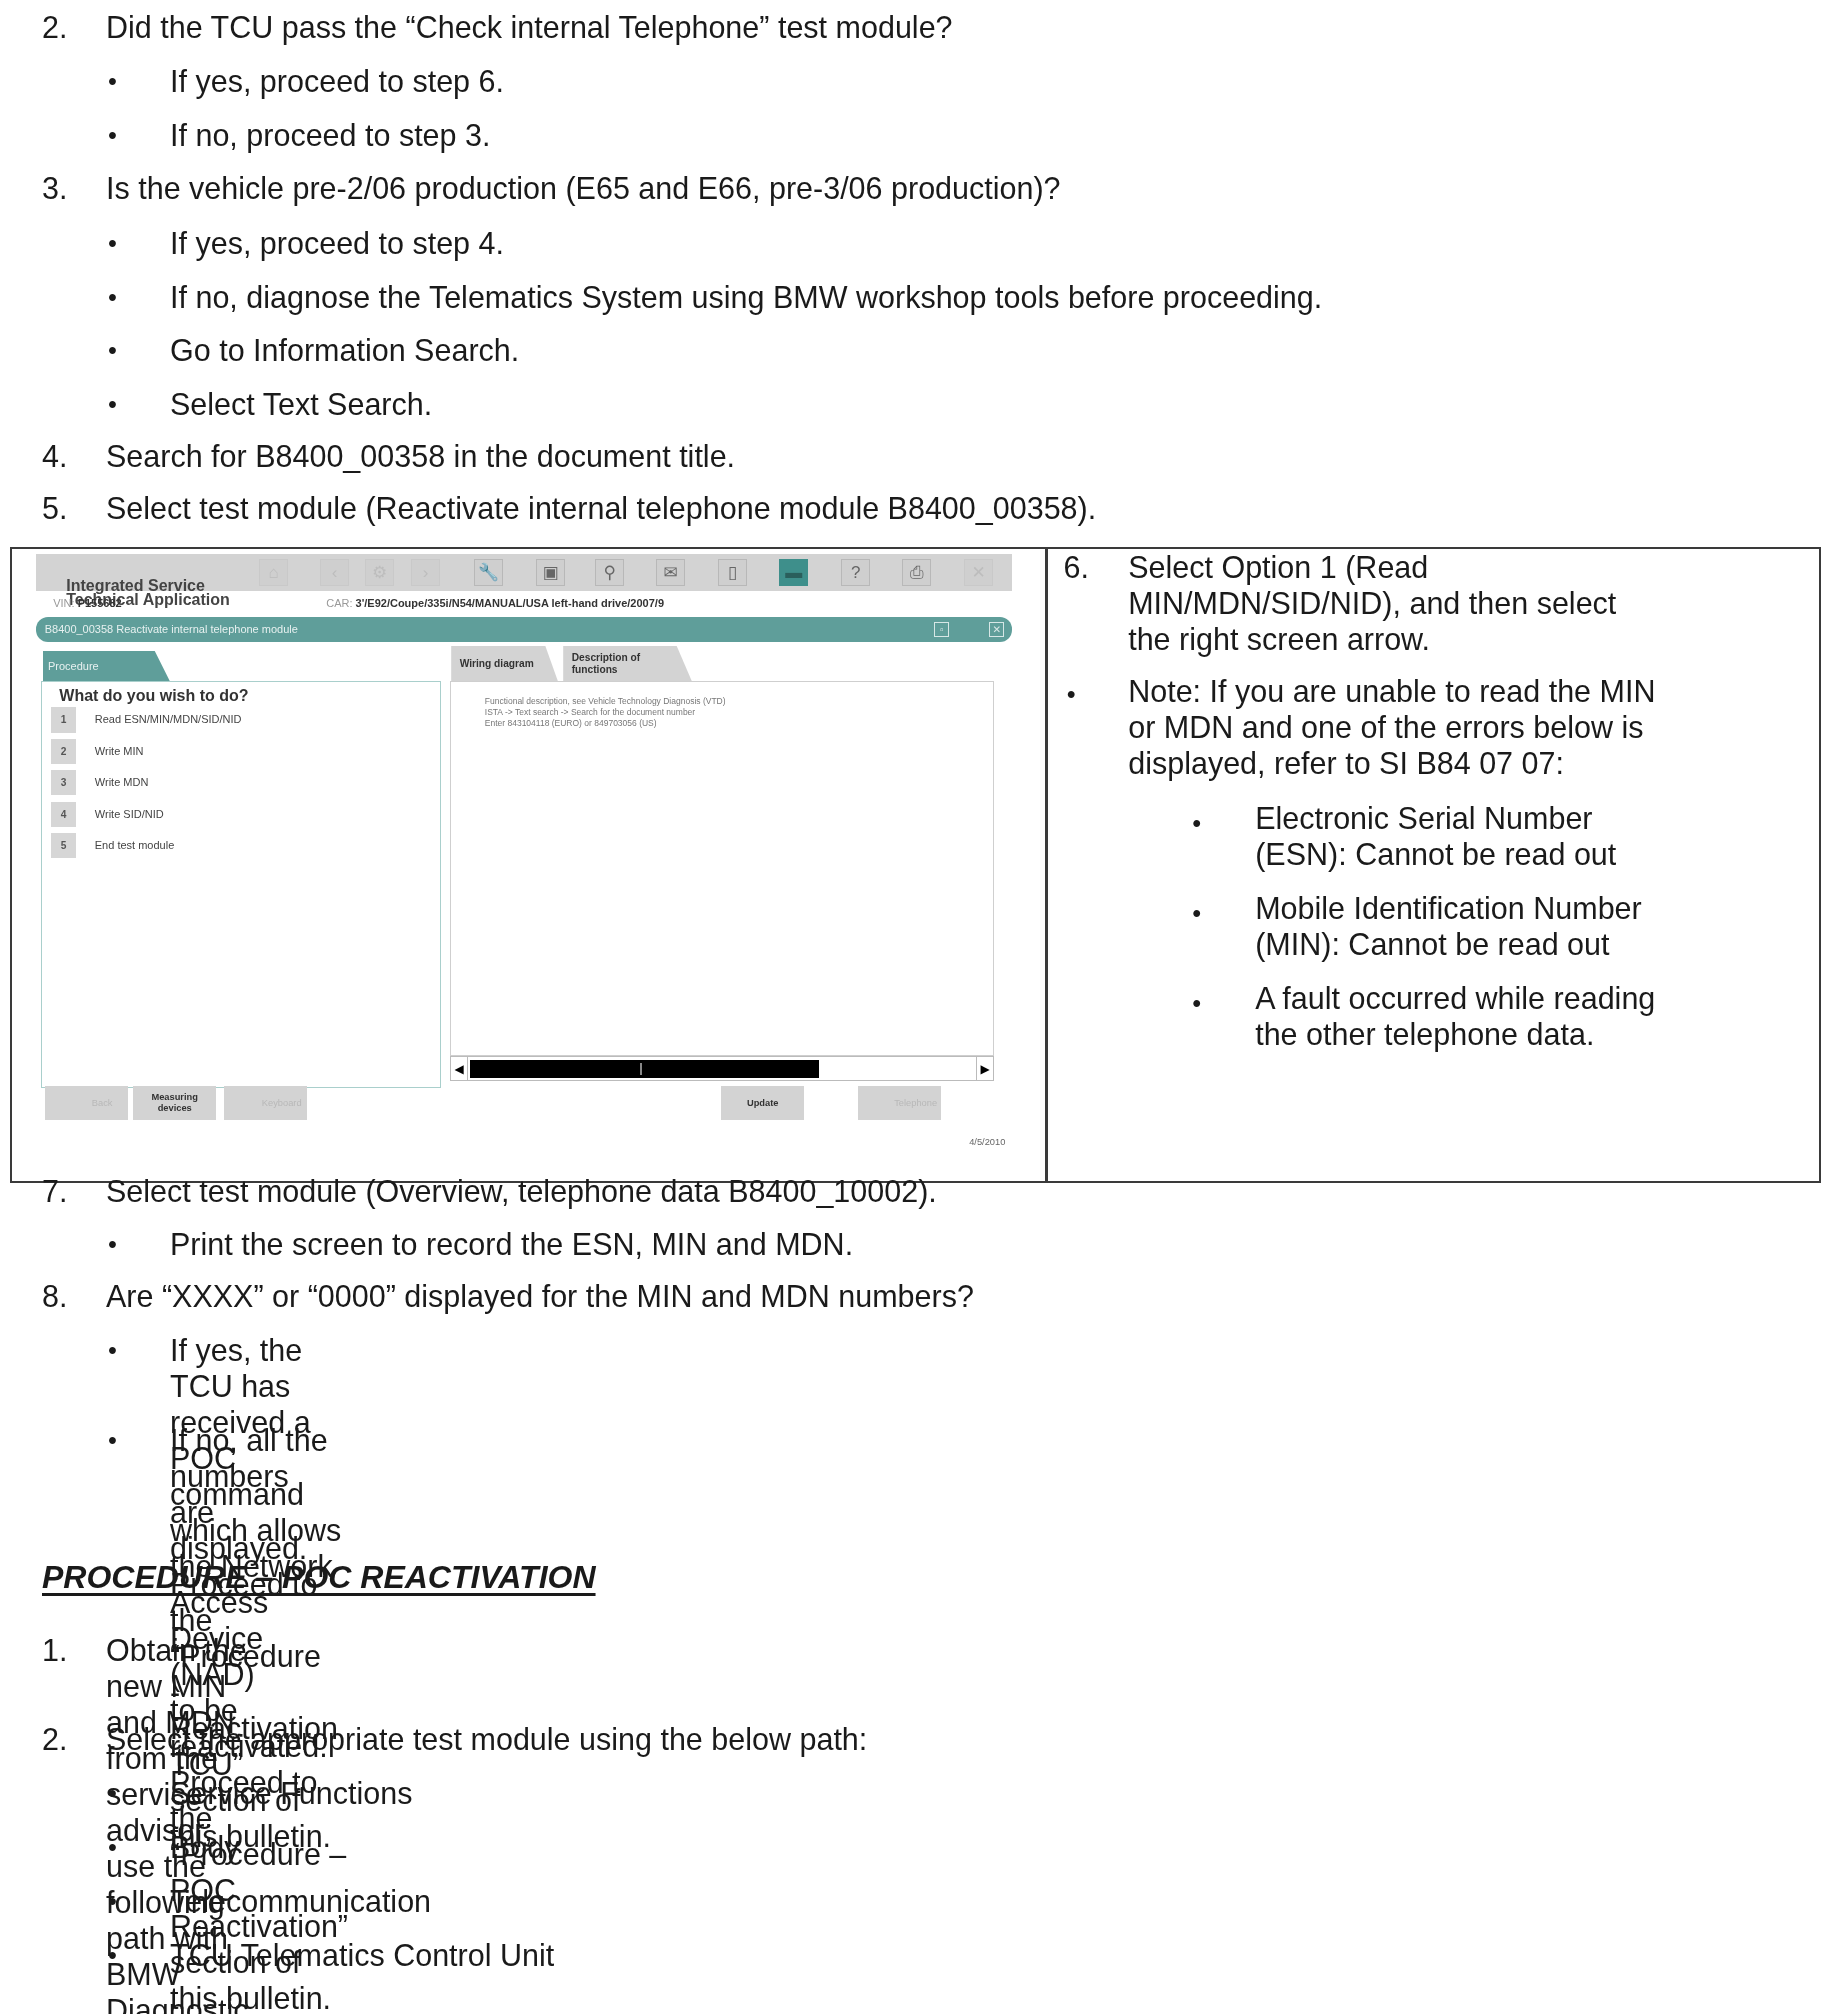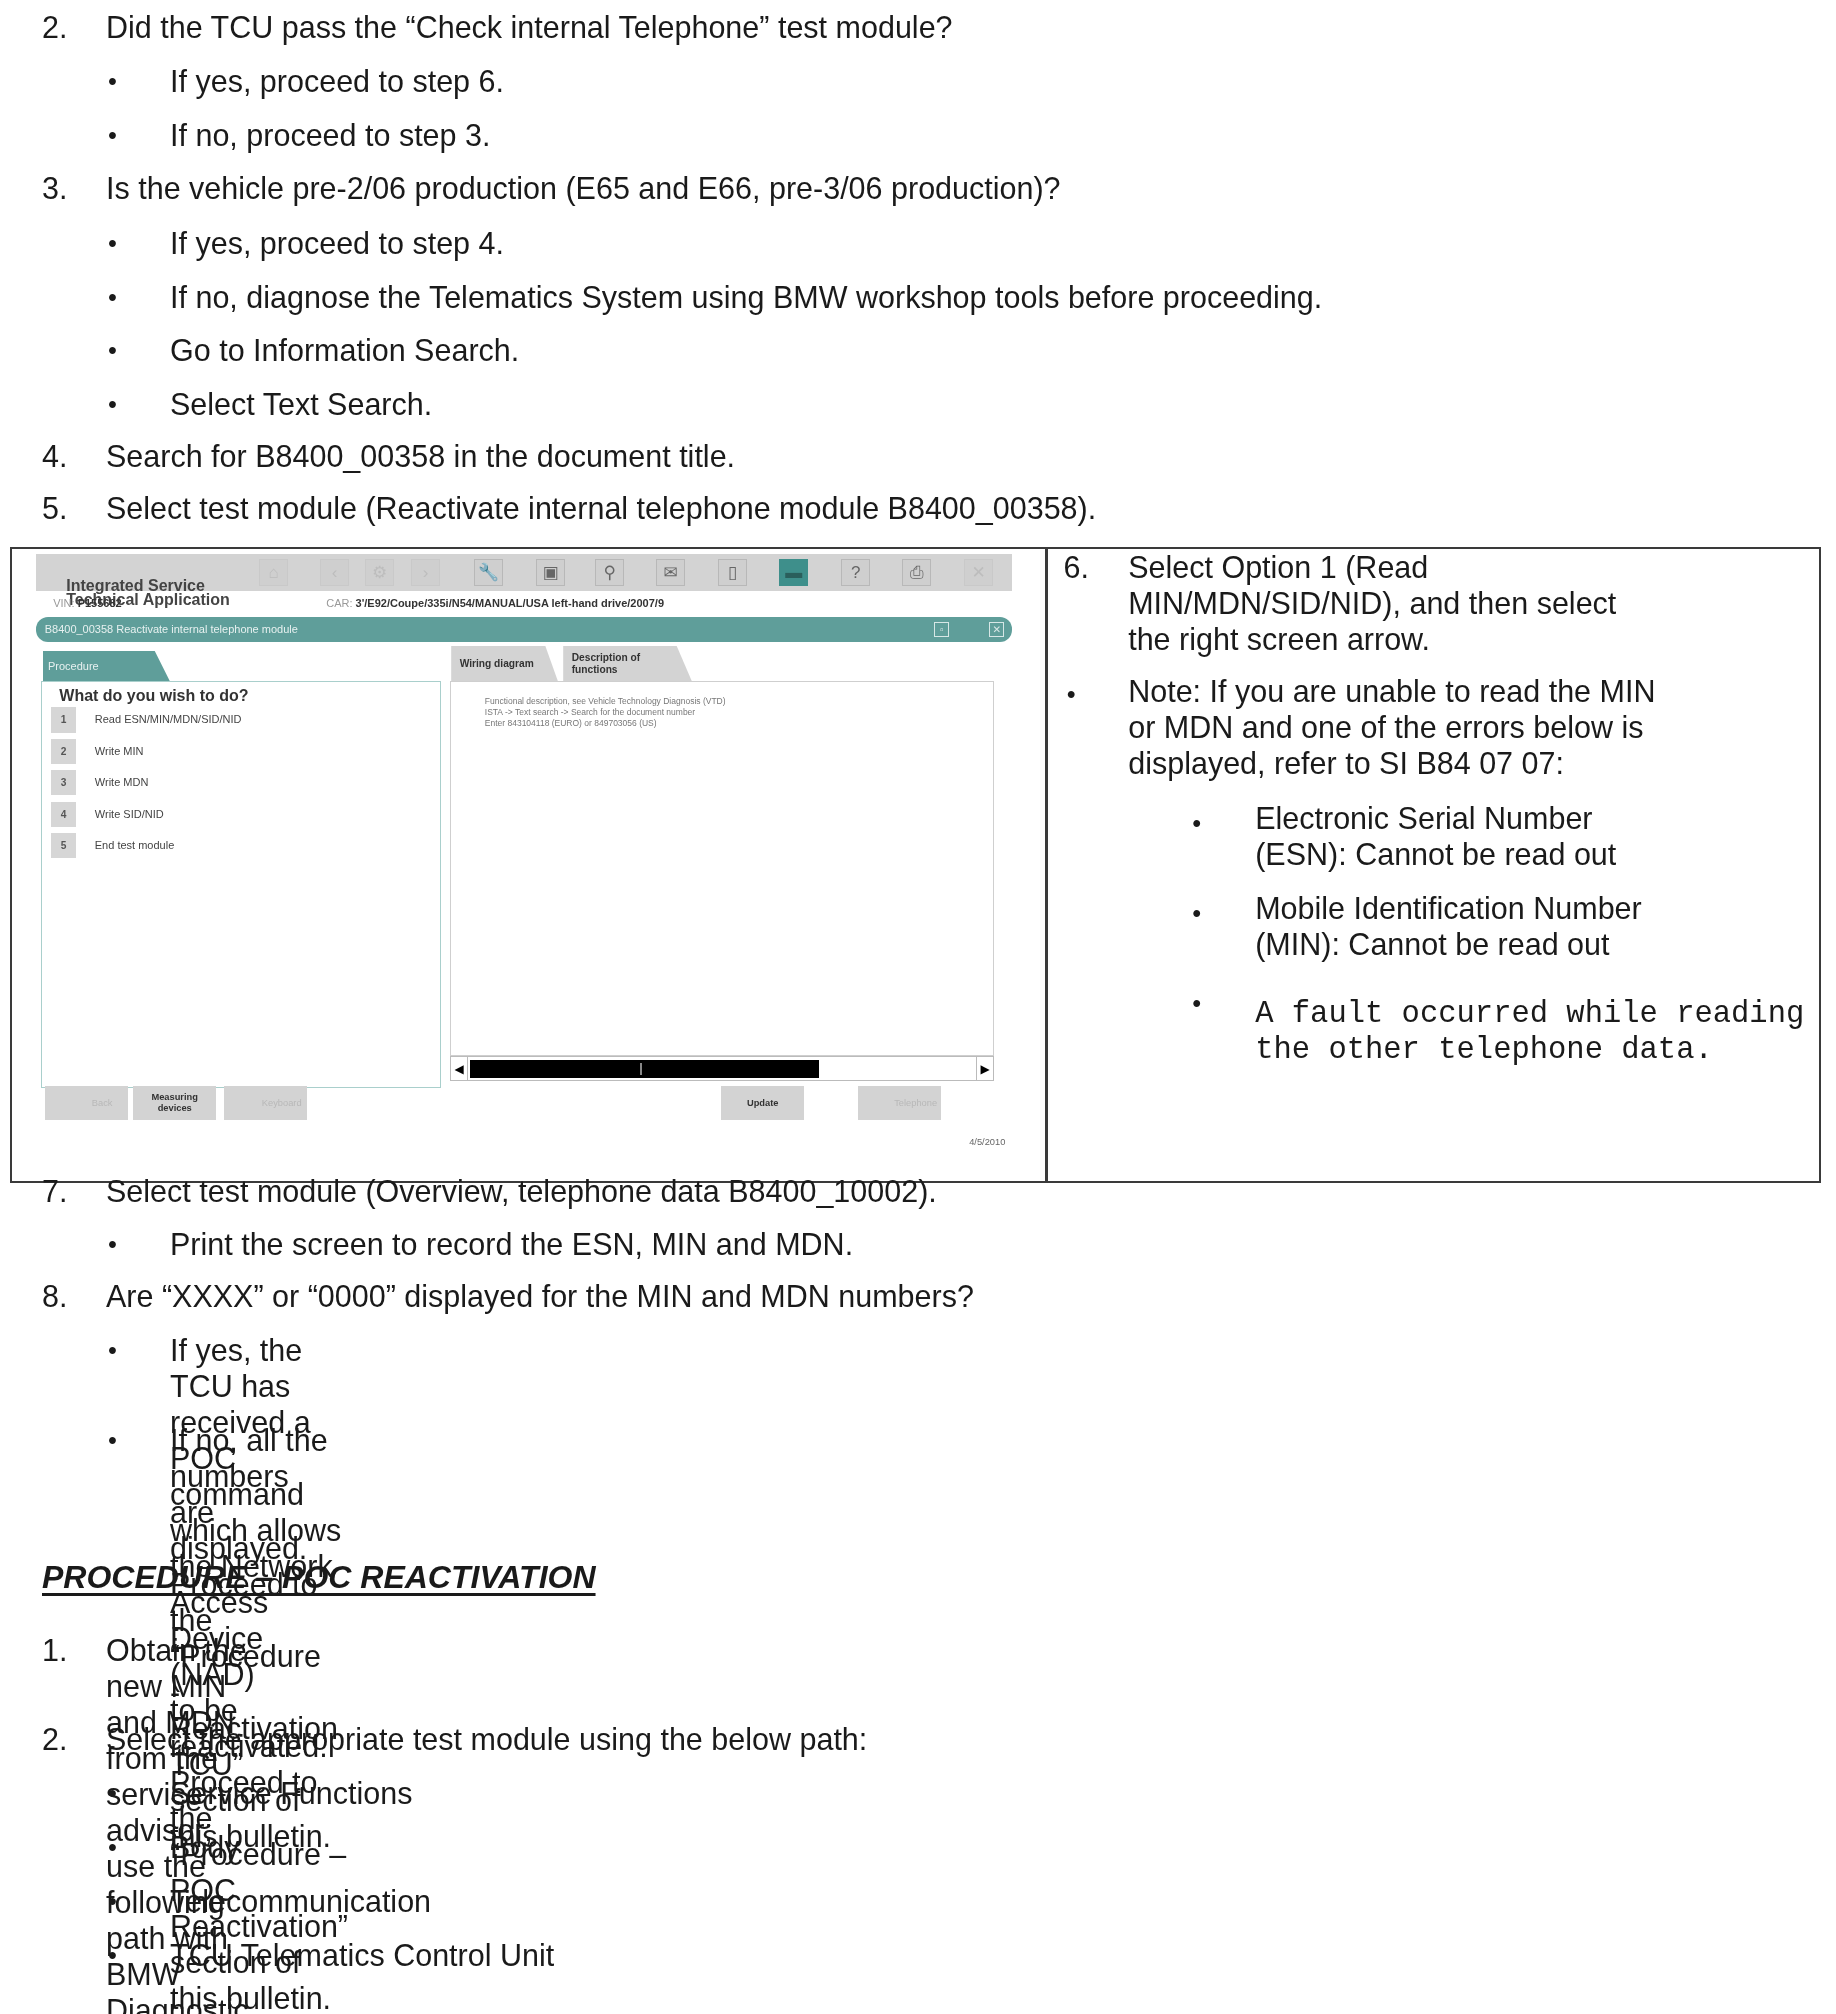--- a/index.html
+++ b/index.html
@@ -207,21 +207,21 @@
 
     <span class="blk" style="left:144px;top:256px;font-size:25.4px;">•</span>
     <span class="blk" style="left:207px;top:251px;">Electronic Serial Number
 (ESN): Cannot be read out</span>
 
     <span class="blk" style="left:144px;top:346px;font-size:25.4px;">•</span>
     <span class="blk" style="left:207px;top:341px;">Mobile Identification Number
 (MIN): Cannot be read out</span>
 
     <span class="blk" style="left:144px;top:436px;font-size:25.4px;">•</span>
-    <span class="blk" style="left:207px;top:447px;font-family:Liberation Mono, monospace;">A fault occurred while reading
+    <span class="blk" style="left:207px;top:431px;">A fault occurred while reading
 the other telephone data.</span>
   </div>
 </div>
 
 <div class="line" style="top:1173px;">
   <span class="num">7.</span>
   <span class="txt">Select test module (Overview, telephone data B8400_10002).</span>
 </div>
 <div class="line" style="top:1226px;">
   <span class="bul">•</span>

